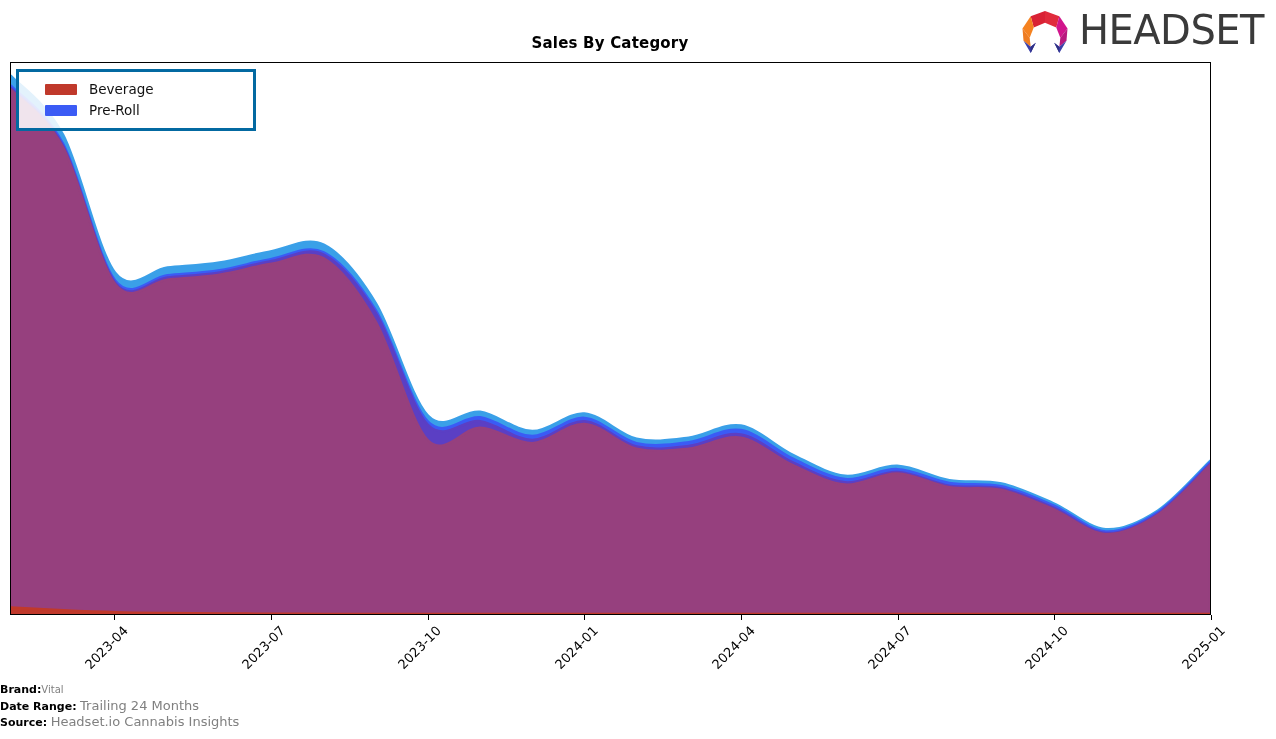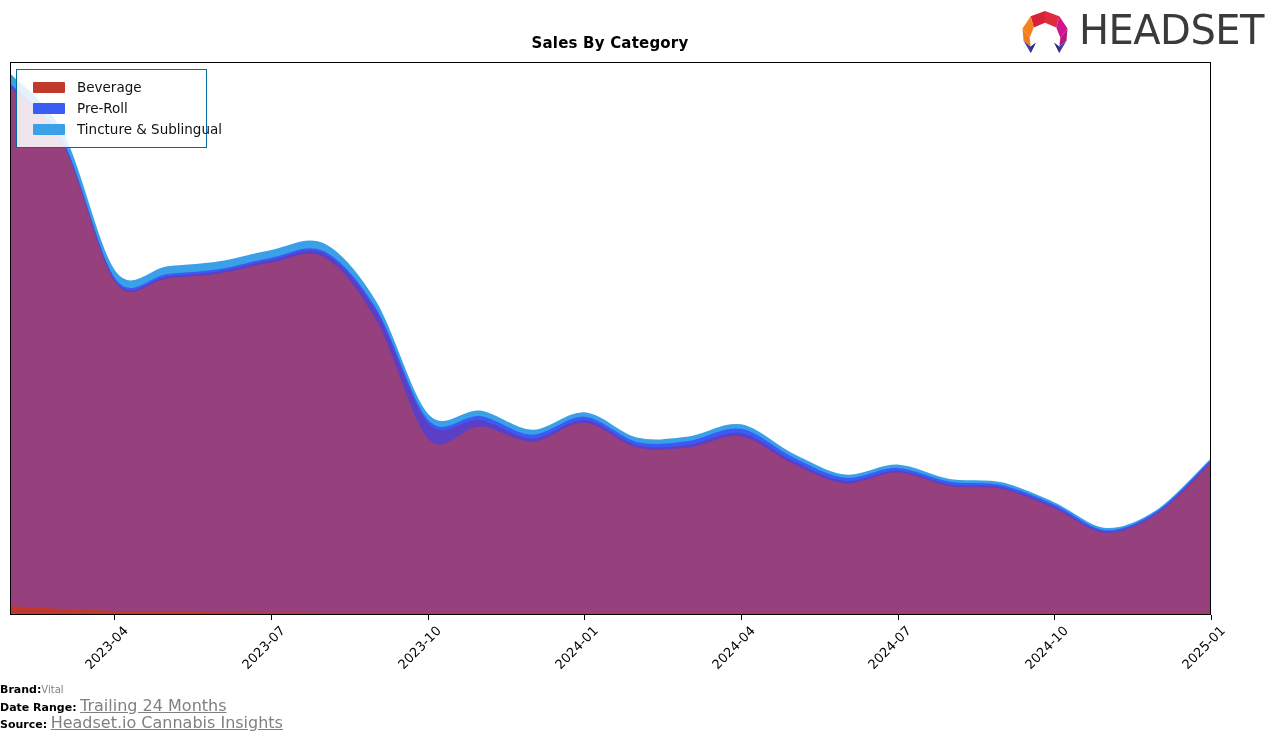--- a/index.html
+++ b/index.html
@@ -38,24 +38,24 @@
     border:1.4px solid #000;
     box-sizing:border-box;
     background:#fff;
   }
   .plot-svg{position:absolute;left:0;top:0;width:100%;height:100%;display:block;}
 
   
   .legend{
     position:absolute;left:16px;top:69px;
     background:rgba(255,255,255,0.86);
-    border:1px solid #0369a1;
-    padding:7px 10px 7px 16px;
+    border:3px solid #0369a1;
+    padding:7px 10px 7px 26px;
     box-sizing:border-box;
-    width:191px;
+    width:240px;
   }
   .legend-row{display:flex;align-items:center;height:21px;}
   .legend-swatch{
     width:32px;height:11px;border-radius:1px;margin-right:12px;flex:0 0 auto;
   }
   .legend-label{
     font-size:13.5px;color:#111;line-height:1;
     font-family:"DejaVu Sans", sans-serif;white-space:nowrap;
   }
 
@@ -76,21 +76,21 @@
   
   .footer{
     position:absolute;left:0;top:682px;
     font-size:11px;line-height:15.5px;
     font-family:"DejaVu Sans", sans-serif;
   }
   .footer .line{white-space:nowrap;}
   .footer .k{font-weight:bold;color:#000;}
   .footer .v{color:#808080;}
   .footer .v-small{color:#808080;font-size:10px;}
-  .footer .line-2 .v,.footer .line-3 .v{font-size:16px;text-decoration:underline;}
+  .footer .line-2 .v,.footer .line-3 .v{font-size:13px;}
 </style>
 </head>
 <body>
 
 <div id="root">
 
   <div class="chart-title">Sales By Category</div>
 
   <div class="brand-logo">
     <svg class="logo-mark" viewBox="0 0 100 86">
@@ -119,24 +119,20 @@
   </div>
 
   <div class="legend" id="legend">
       <div class="legend-row">
         <span class="legend-swatch" style="background: rgb(192, 57, 43);"></span>
         <span class="legend-label">Beverage</span>
       </div>
       <div class="legend-row">
         <span class="legend-swatch" style="background: rgb(59, 91, 245);"></span>
         <span class="legend-label">Pre-Roll</span>
-      </div>
-      <div class="legend-row">
-        <span class="legend-swatch" style="background: rgb(58, 160, 232);"></span>
-        <span class="legend-label">Tincture &amp; Sublingual</span>
       </div>
     </div>
 
   <div class="xticks" id="xticks">
       <div class="xtick" style="left: 104.435px;">
         <div class="tickmark"></div>
         <div class="lblwrap">
           <div class="lbl">2023-04</div>
         </div>
       </div>

